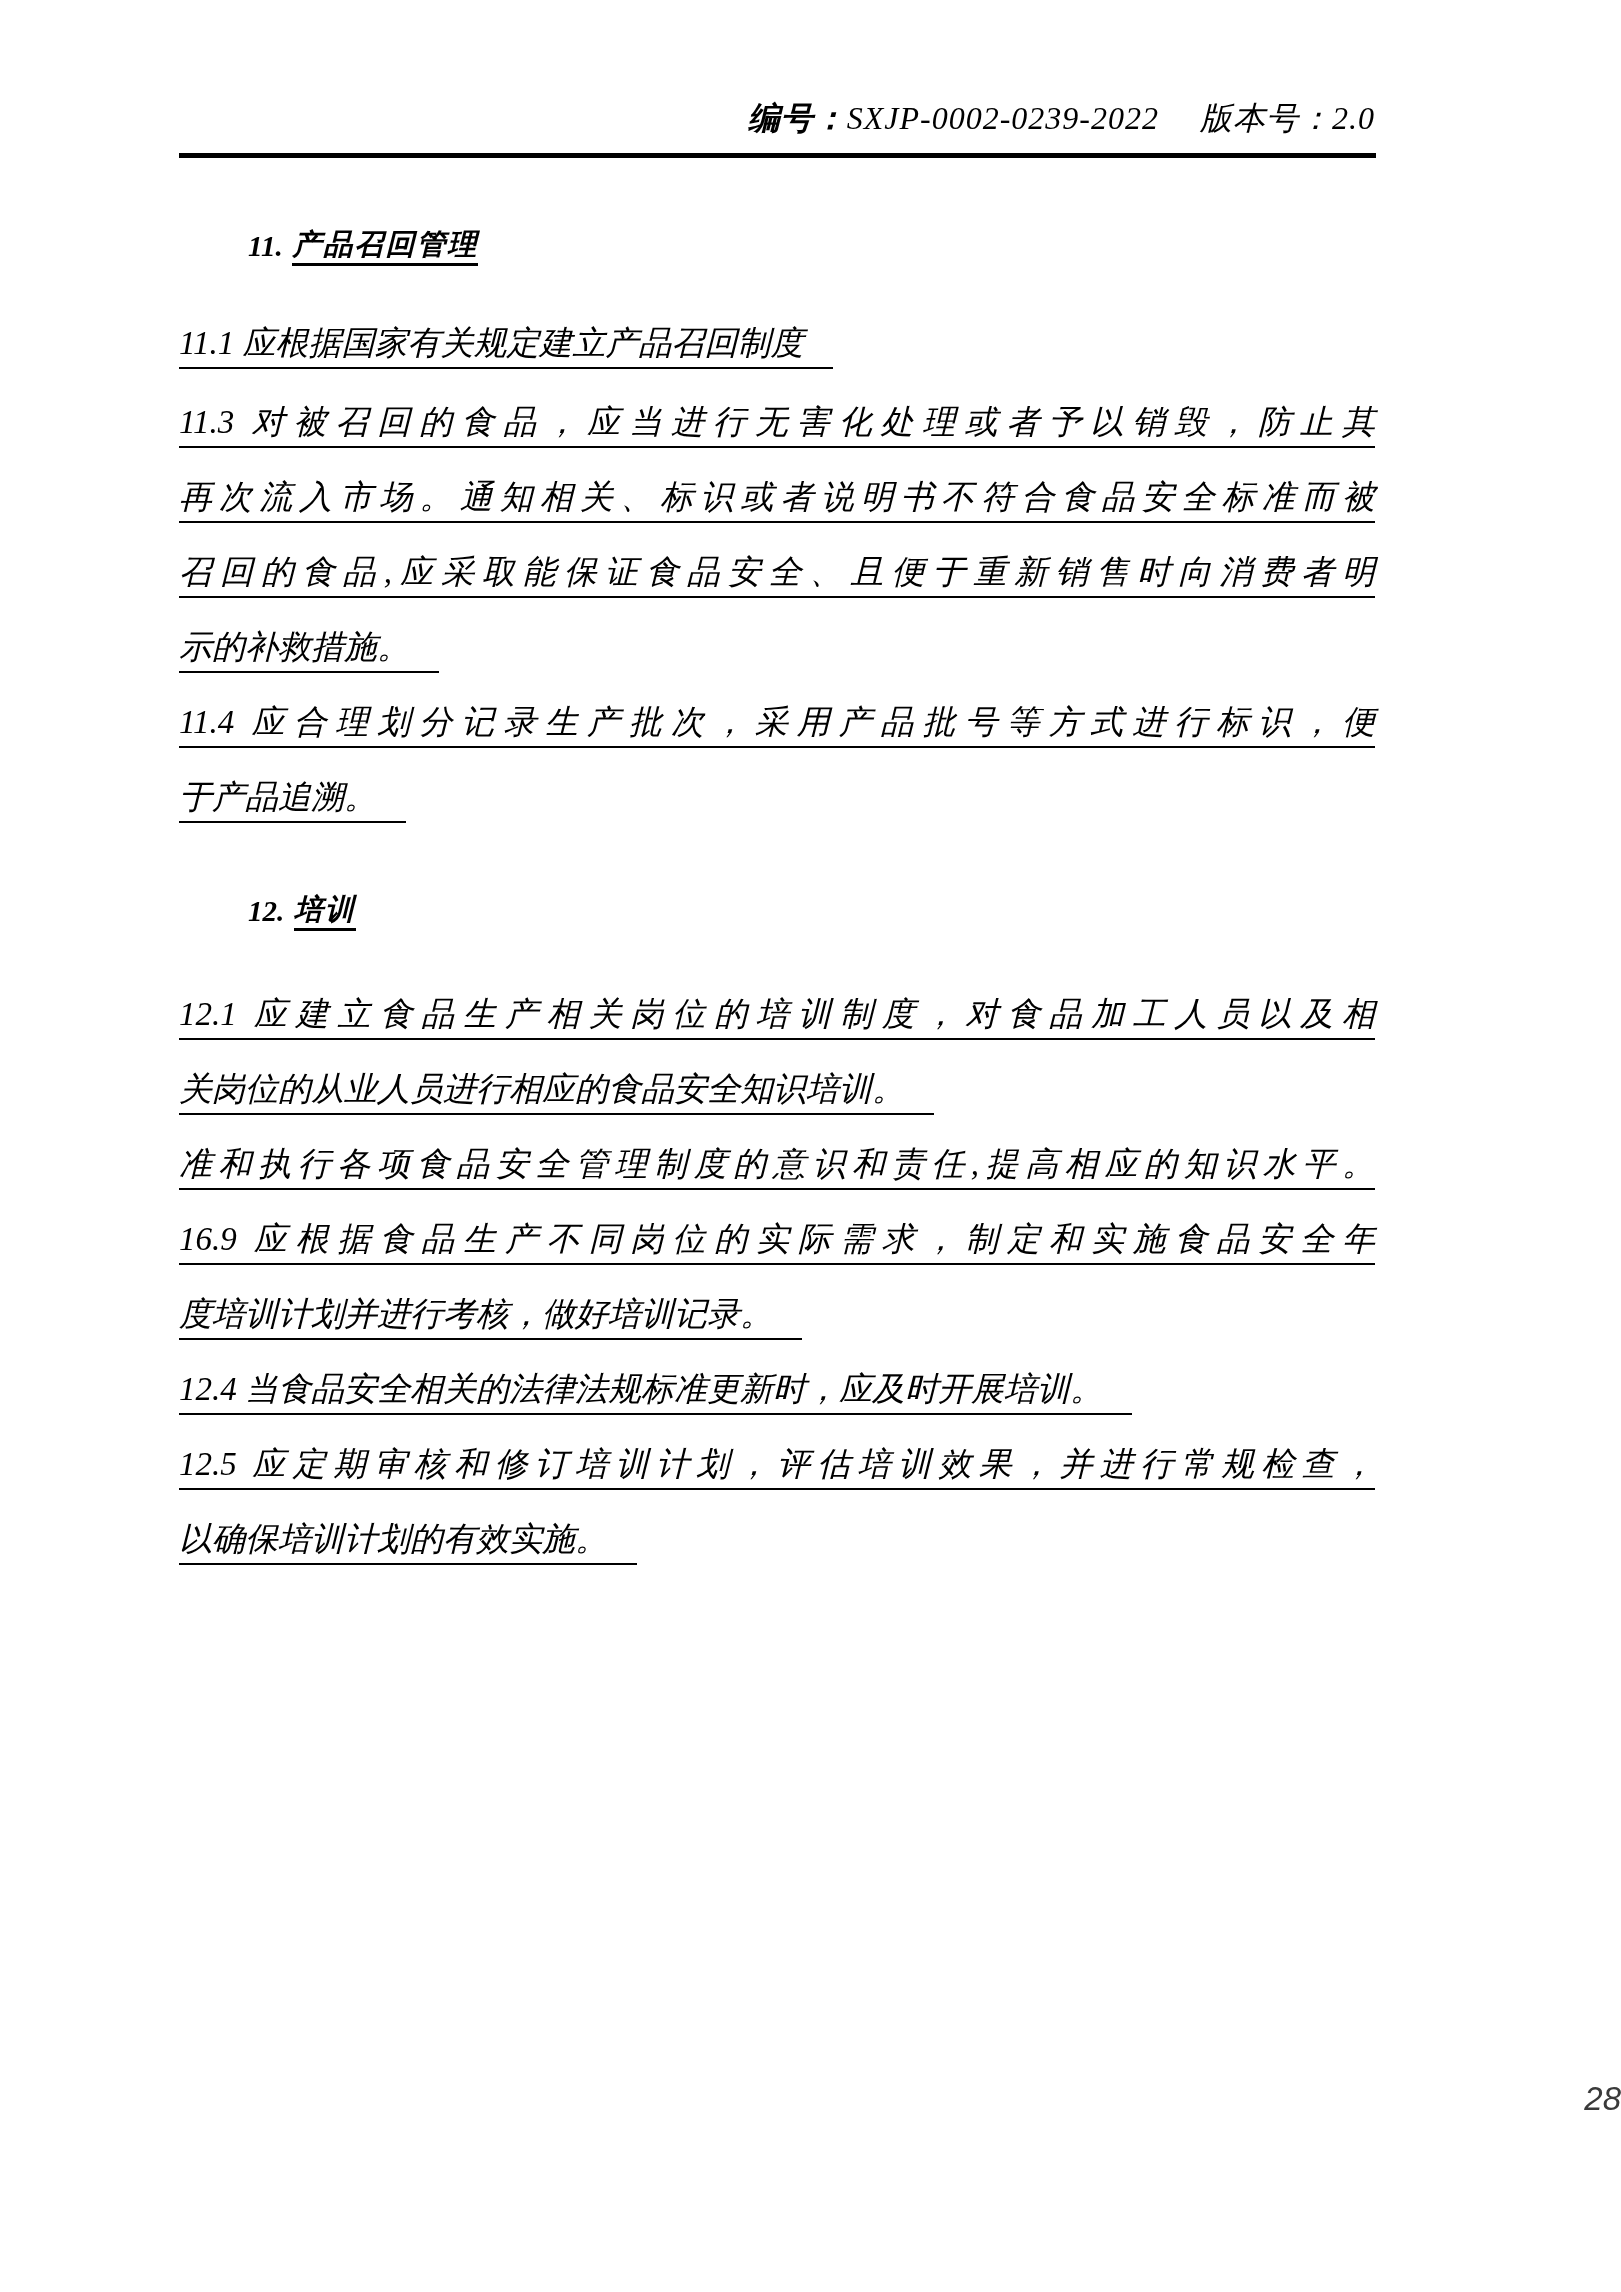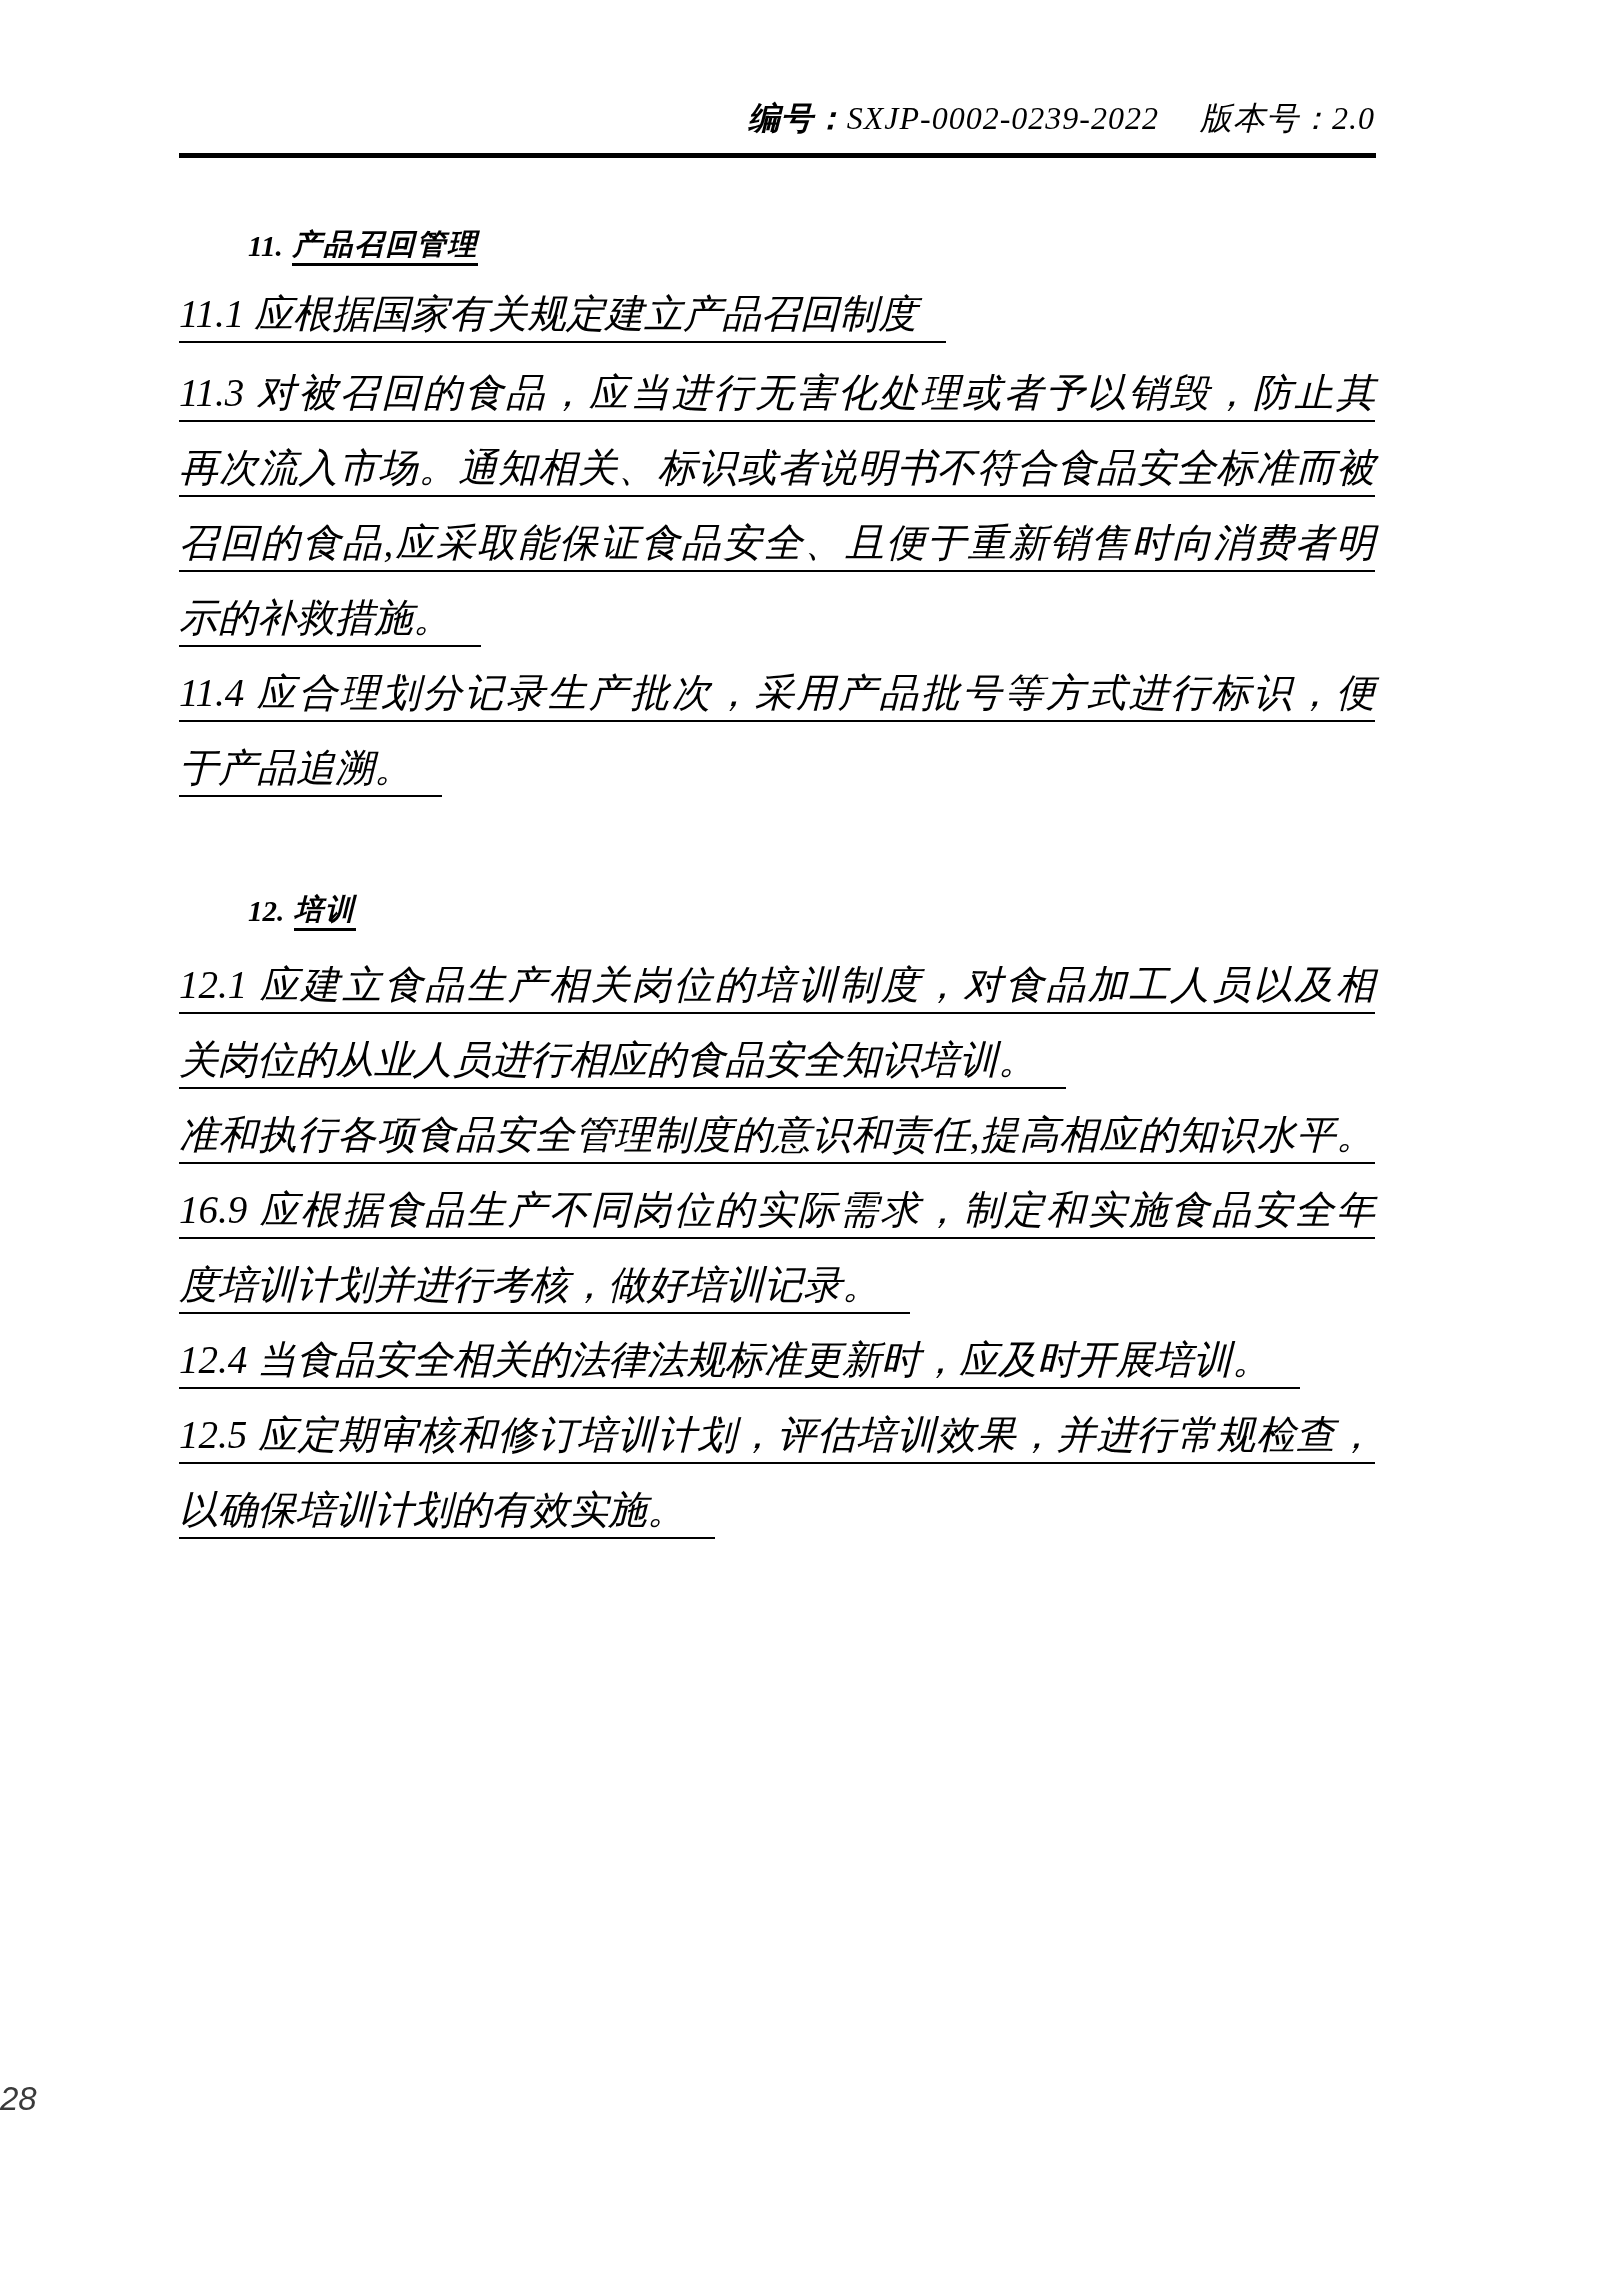--- a/index.html
+++ b/index.html
@@ -52,22 +52,22 @@
     line-height: 1;
   }
   .sec-title .num { margin-right: 9.8px; padding-bottom: 4.9px; }
   .sec-title .ttl { border-bottom: 3.9px solid #000; padding-bottom: 3.9px; letter-spacing: 2px; }
   .sec-title-2 { margin-top: 49px; height: 59px; }
 
   .bline {
     height: 75px;
     display: flex;
     flex-direction: column;
-    justify-content: flex-start;
-    font-size: 39px;
+    justify-content: flex-end;
+    font-size: 33px;
     line-height: 1.05;
   }
   .txt {
     margin: 0;
     padding-bottom: 5.9px;
     border-bottom: 2.9px solid #000;
   }
   .stretch {
     width: 100%;
     box-sizing: border-box;
@@ -82,21 +82,21 @@
   #p11-2 { margin-top: 5.9px; }
   #p11-3 { margin-top: 3.9px; }
   #p12-1 { margin-top: 34px; }
 
   
   .pageno {
     position: absolute;
     top: 2080px;
     left: 0;
     width: 1621px;
-    text-align: left;
+    text-align: right;
     font-size: 33px;
     color: #3a3a3a;
     font-family: "Liberation Sans", "DejaVu Sans", sans-serif;
   }
 </style>
 </head>
 <body>
 
 <div class="page">
 

